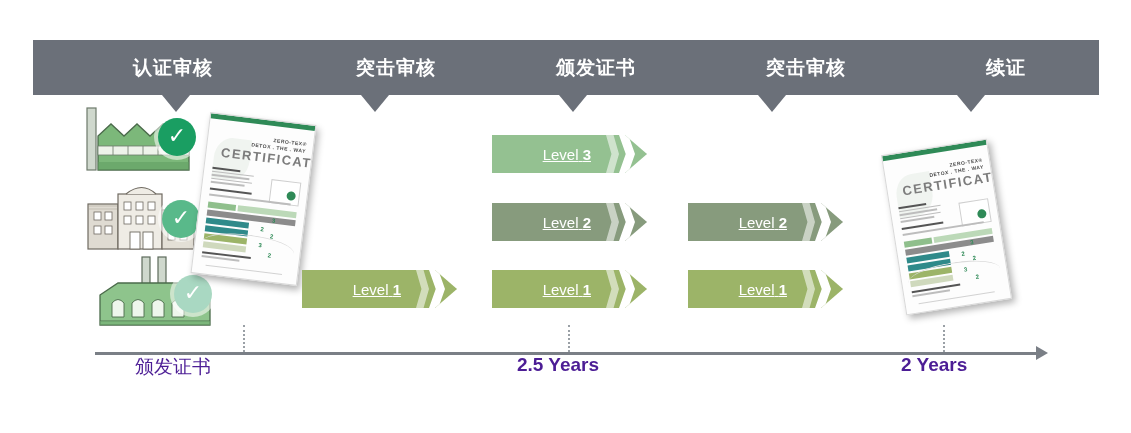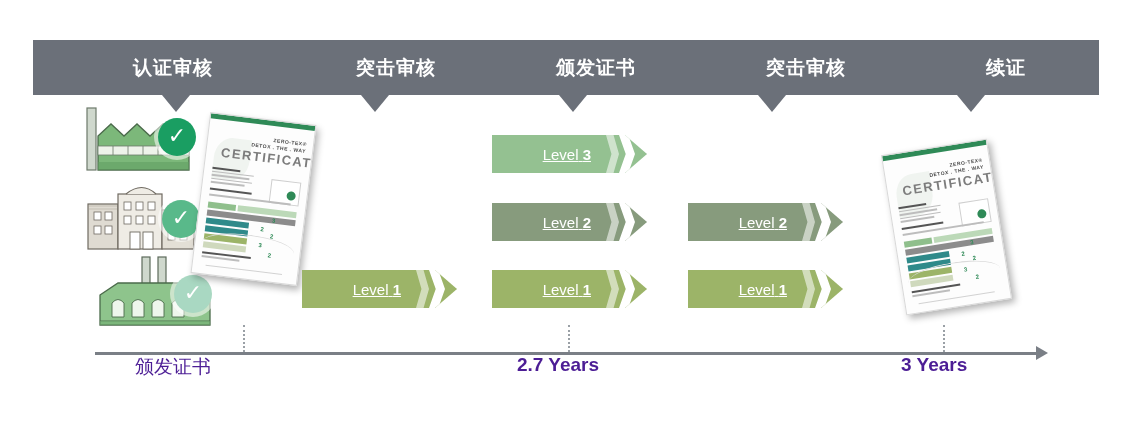--- a/index.html
+++ b/index.html
@@ -350,16 +350,16 @@
   </div>
 
   <div class="tick" style="left:243px;top:325px;height:27px;"></div>
   <div class="tick" style="left:568px;top:325px;height:27px;"></div>
   <div class="tick" style="left:943px;top:325px;height:27px;"></div>
 
   <div class="tl-line"></div>
   <div class="tl-arrow"></div>
 
   <div class="tl-label" style="left:135px;">颁发证书</div>
-  <div class="tl-label bold" style="left:517px;">2.7 Years</div>
-  <div class="tl-label bold" style="left:901px;">3 Years</div>
+  <div class="tl-label bold" style="left:517px;">2.5 Years</div>
+  <div class="tl-label bold" style="left:901px;">2 Years</div>
 
 </div>
 
 </body></html>

